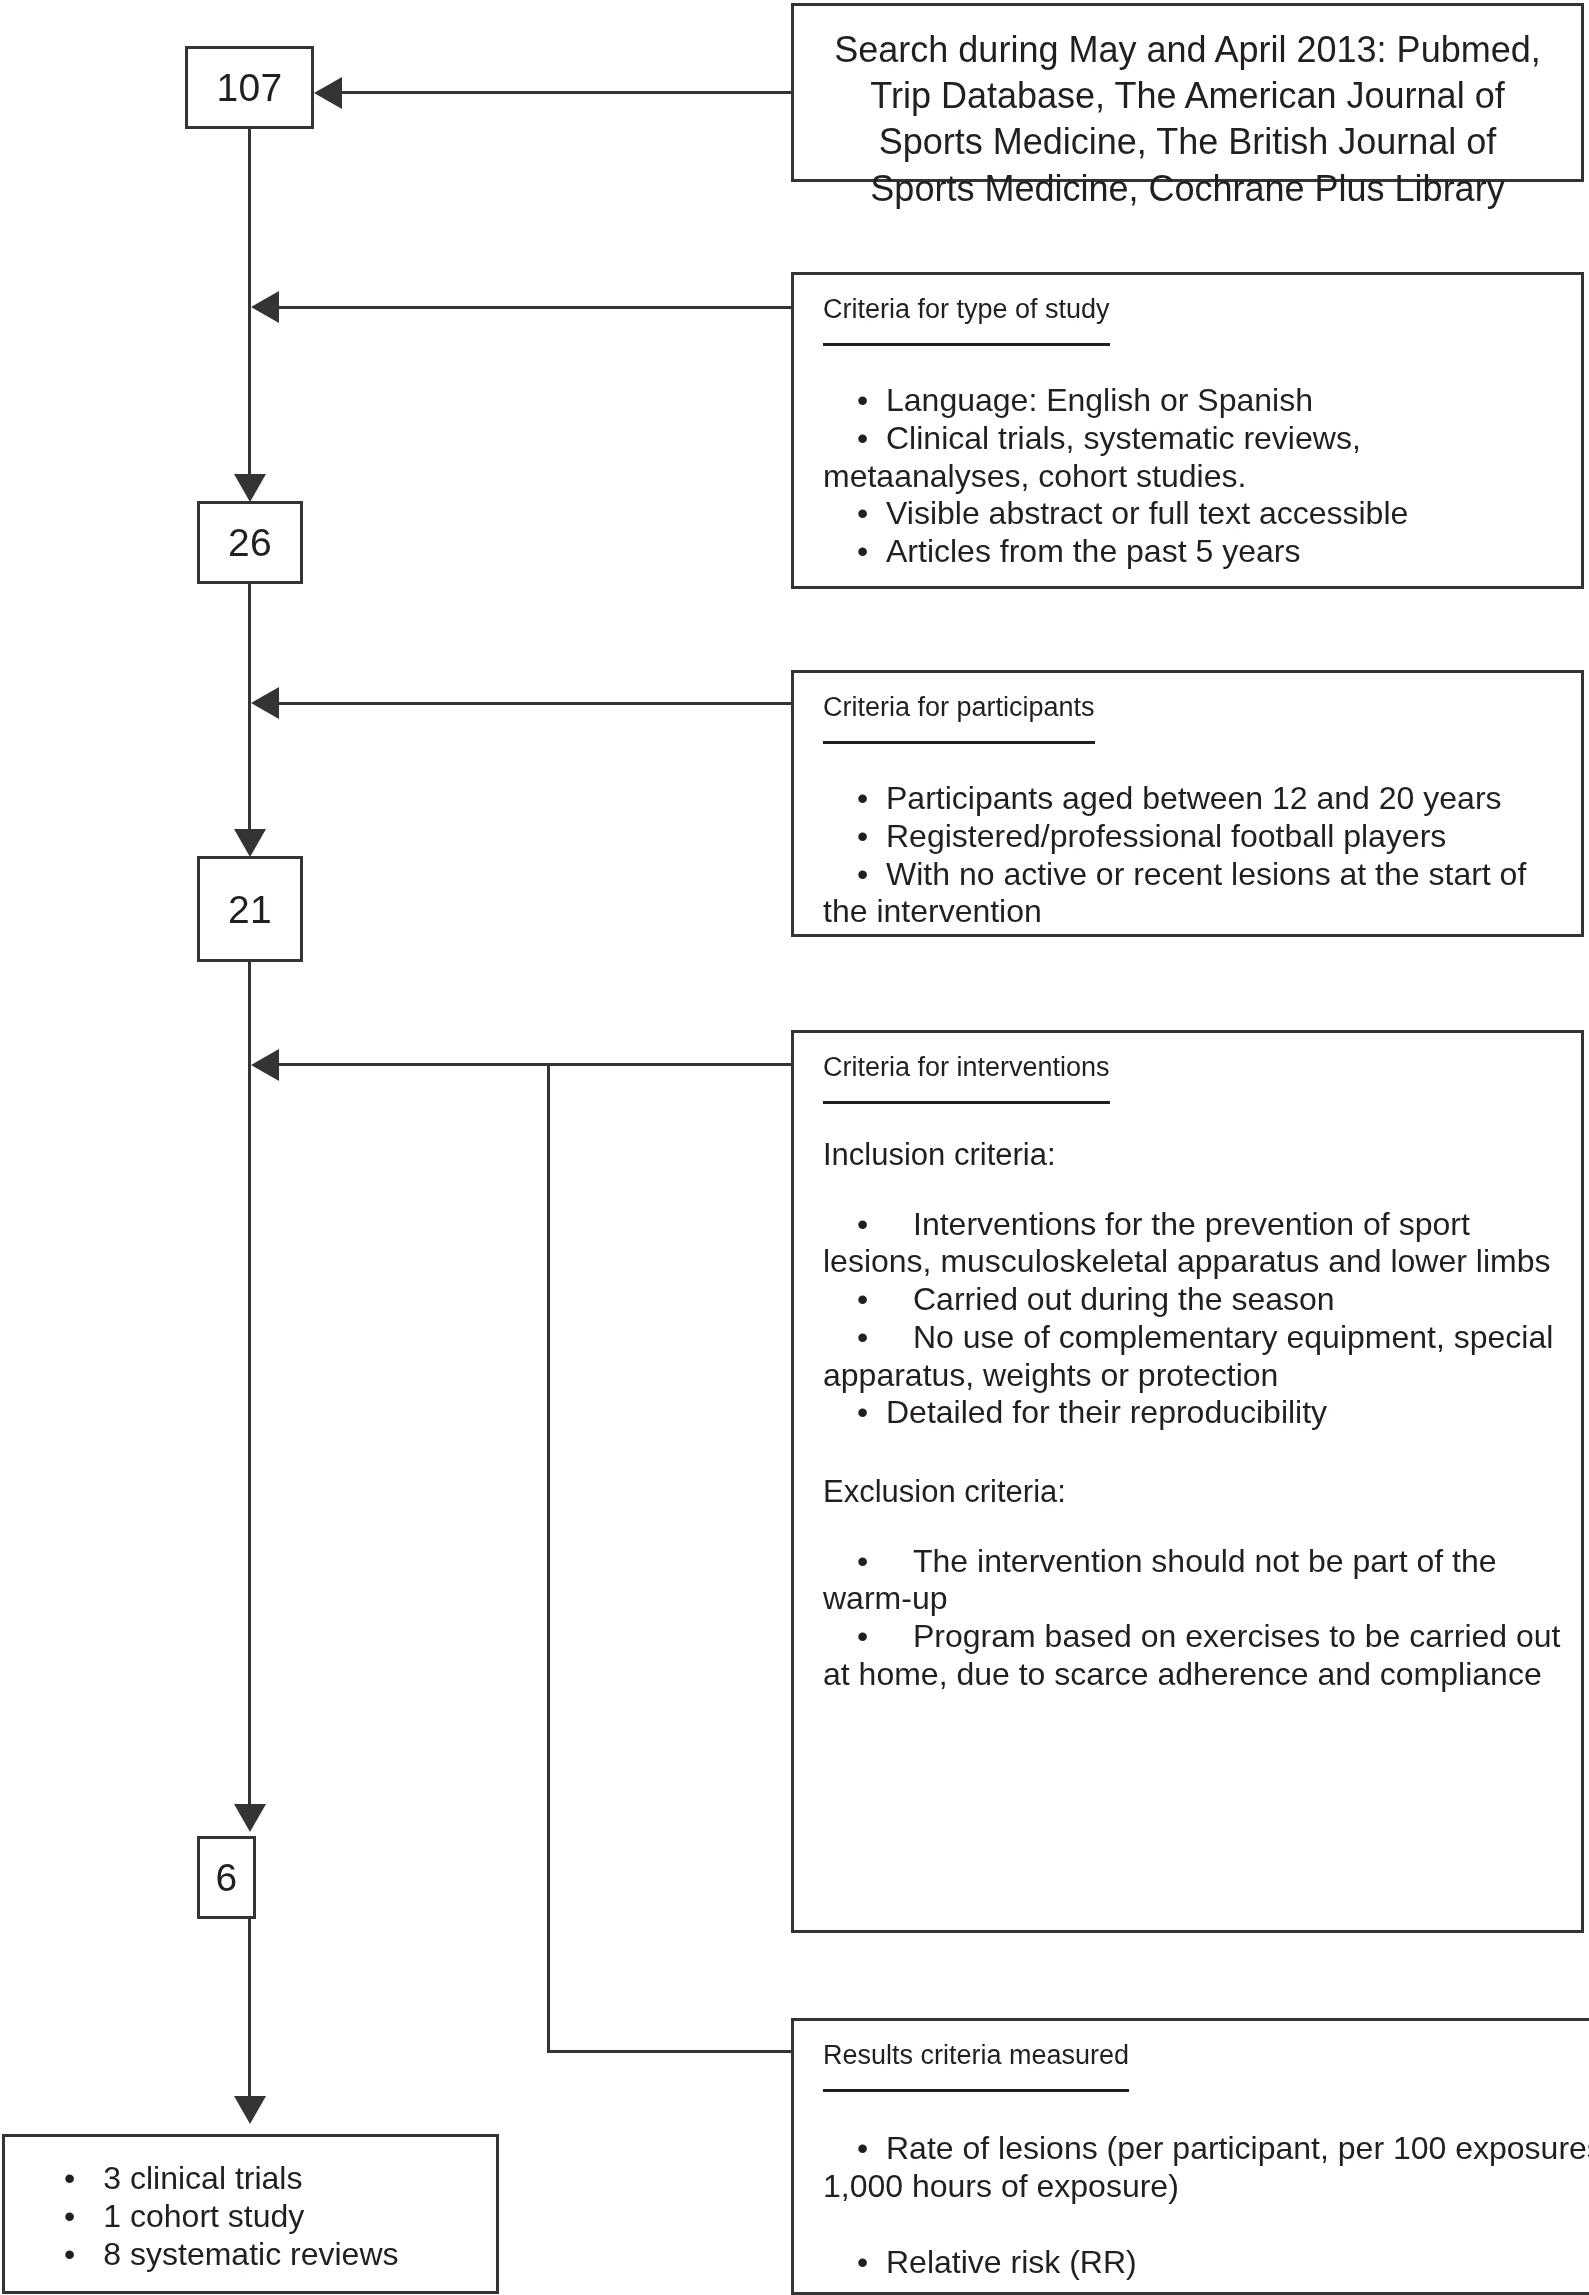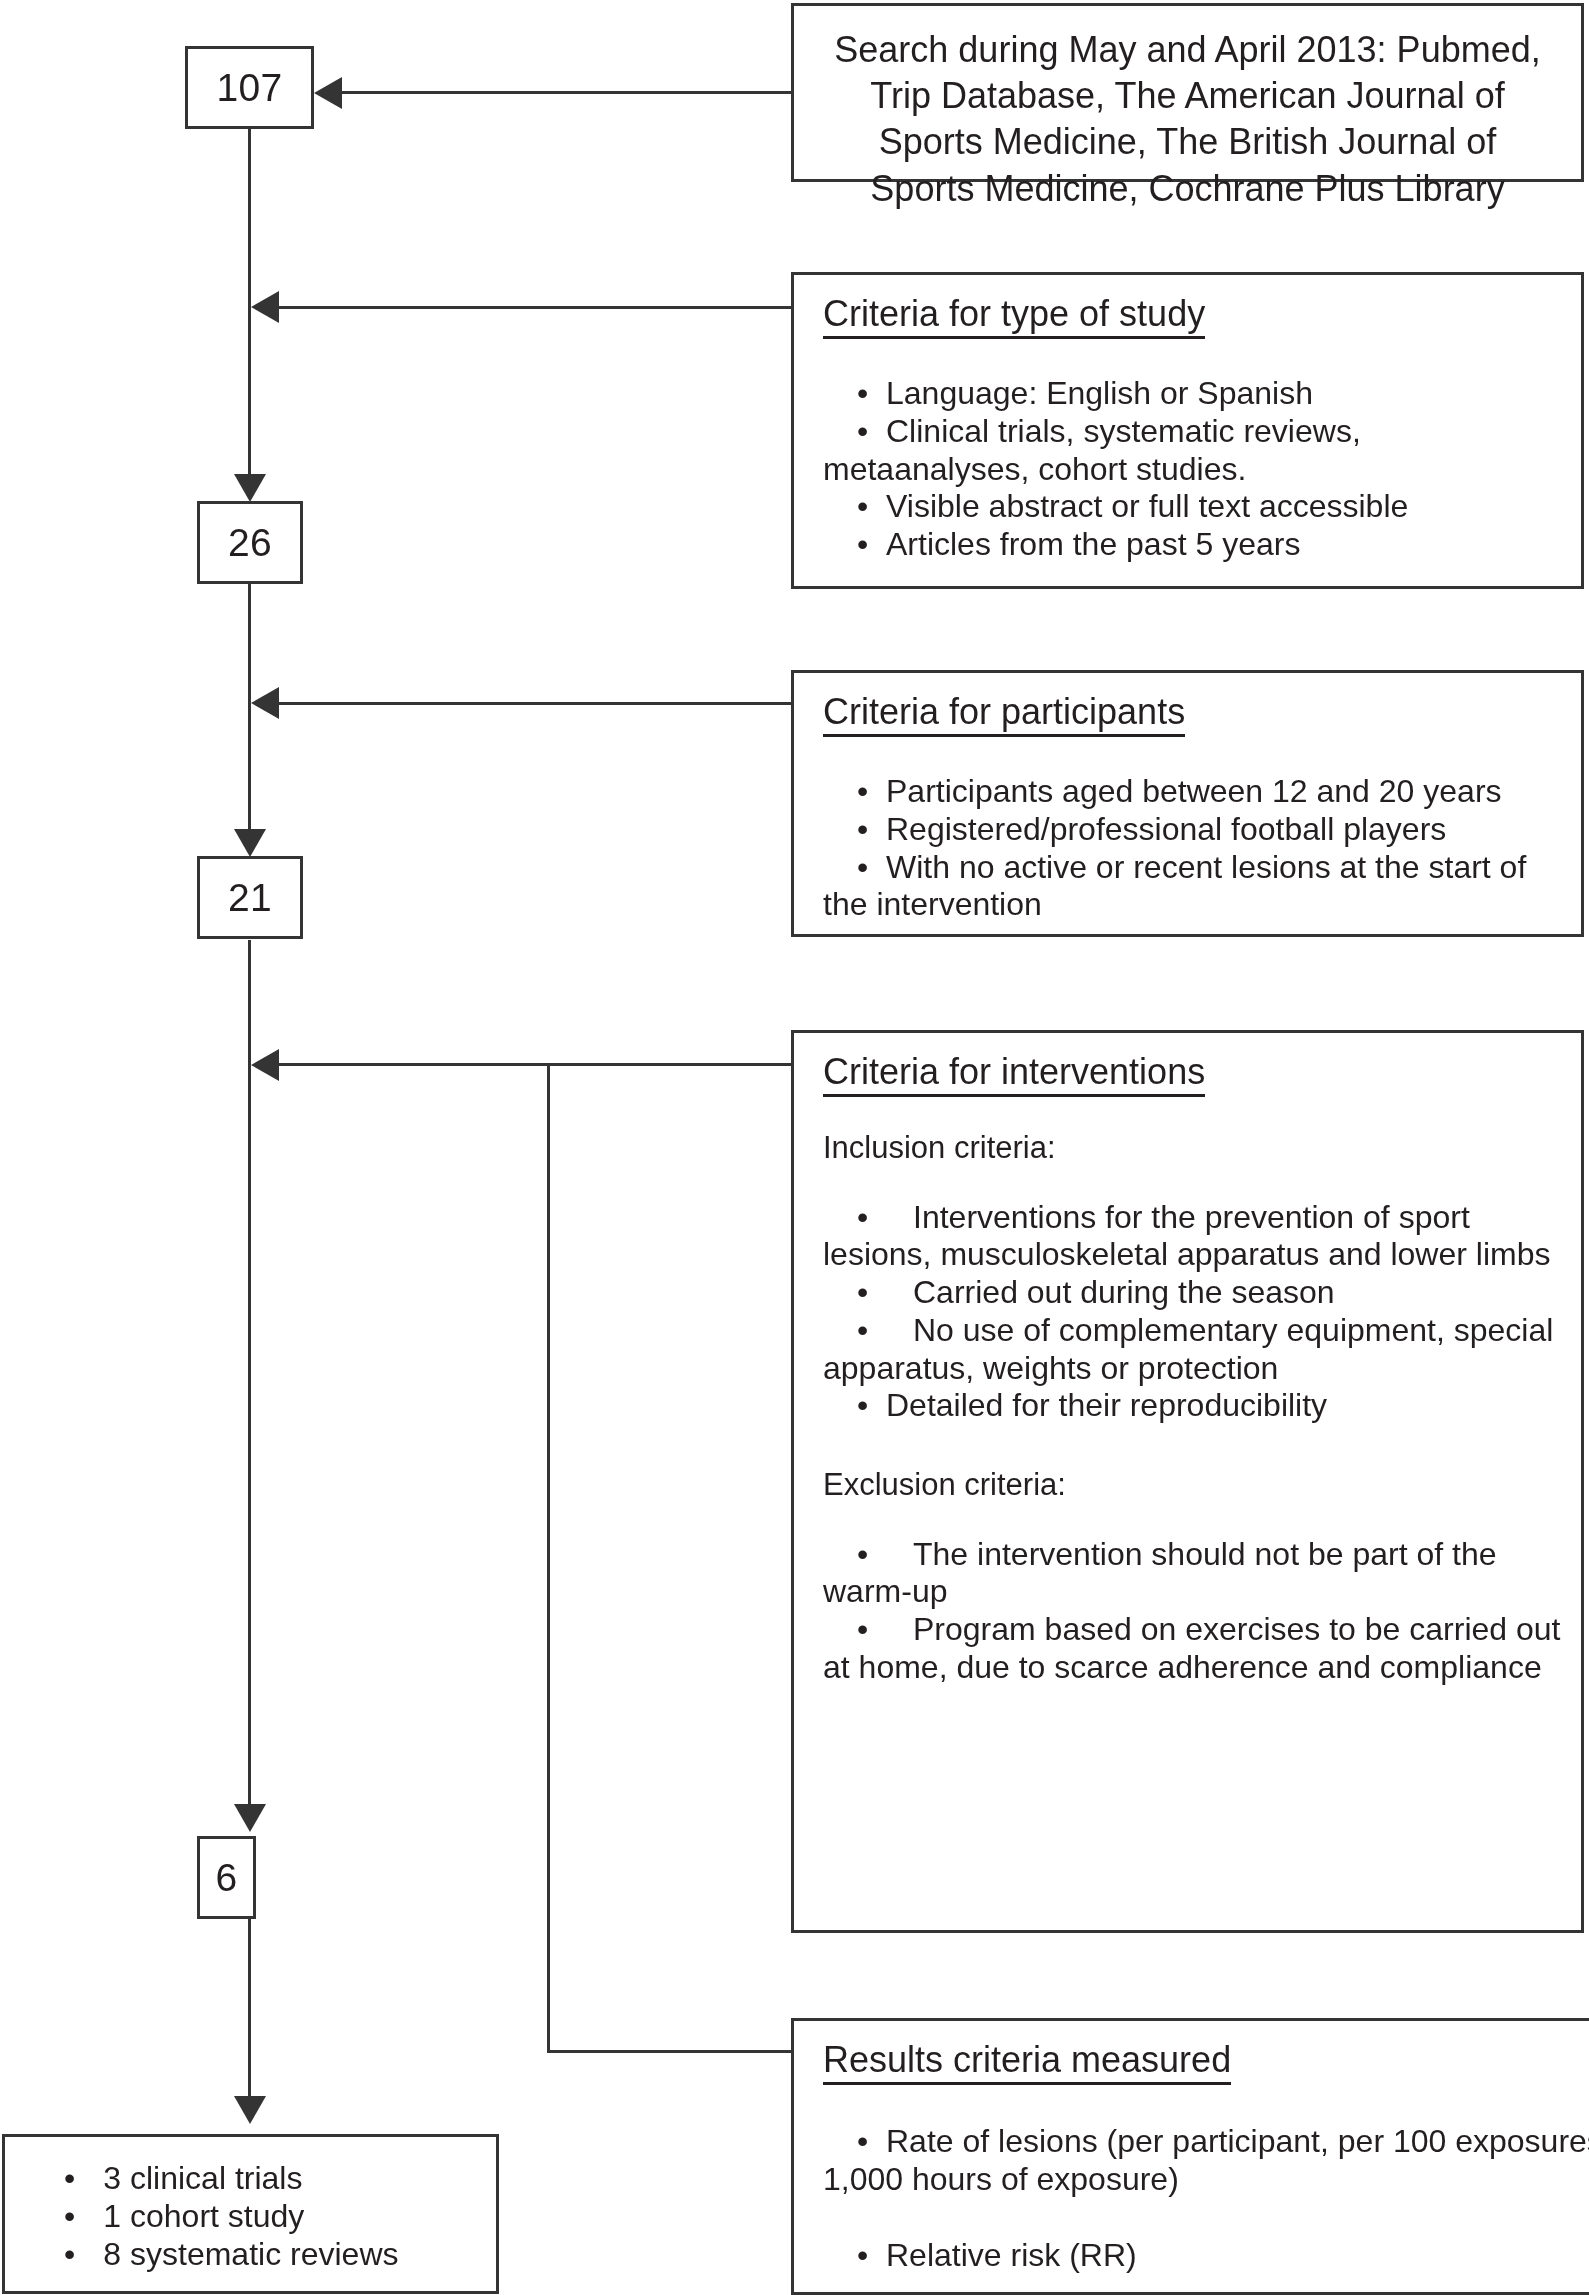--- a/index.html
+++ b/index.html
@@ -35,25 +35,25 @@
   .text-box {
     padding: 0;
   }
   .box-inner {
     position: absolute;
     left: 29px;
     right: 20px;
     top: 0;
   }
   .hdr {
-    font-size: 36px;
+    font-size: 27px;
     line-height: 1.0;
     display: inline-block;
     border-bottom: 3.3px solid #231f20;
-    padding-bottom: 4px;
+    padding-bottom: 20px;
     white-space: nowrap;
   }
   .para {
     font-size: 31px;
     line-height: 1.18;
     margin: 0;
   }
   ul.bul {
     list-style: none;
     margin: 0;
@@ -182,21 +182,21 @@
     <div class="box-inner" style="top:21px;">
       <span class="hdr">Criteria for participants</span>
       <ul class="bul tight" style="margin-top:36px;">
         <li><span class="bg">•</span><span>Participants aged between 12 and 20 years</span></li>
         <li><span class="bg">•</span><span>Registered/professional football players</span></li>
         <li><span class="bg">•</span><span>With no active or recent lesions at the start of the intervention</span></li>
       </ul>
     </div>
   </div>
 
-  <div class="box num-box" style="left:197px; top:856px; width:106px; height:83px;">
+  <div class="box num-box" style="left:197px; top:856px; width:106px; height:106px;">
     <span>21</span>
   </div>
 
   <div class="box text-box" style="left:791px; top:1030px; width:793px; height:903px;">
     <div class="box-inner" style="top:21px;">
       <span class="hdr">Criteria for interventions</span>
       <p class="para" style="margin-top:33px;">Inclusion criteria:</p>
       <ul class="bul wide" style="margin-top:32px;">
         <li><span class="bg">•</span><span>Interventions for the prevention of sport lesions, musculoskeletal apparatus and lower limbs</span></li>
         <li><span class="bg">•</span><span>Carried out during the season</span></li>

